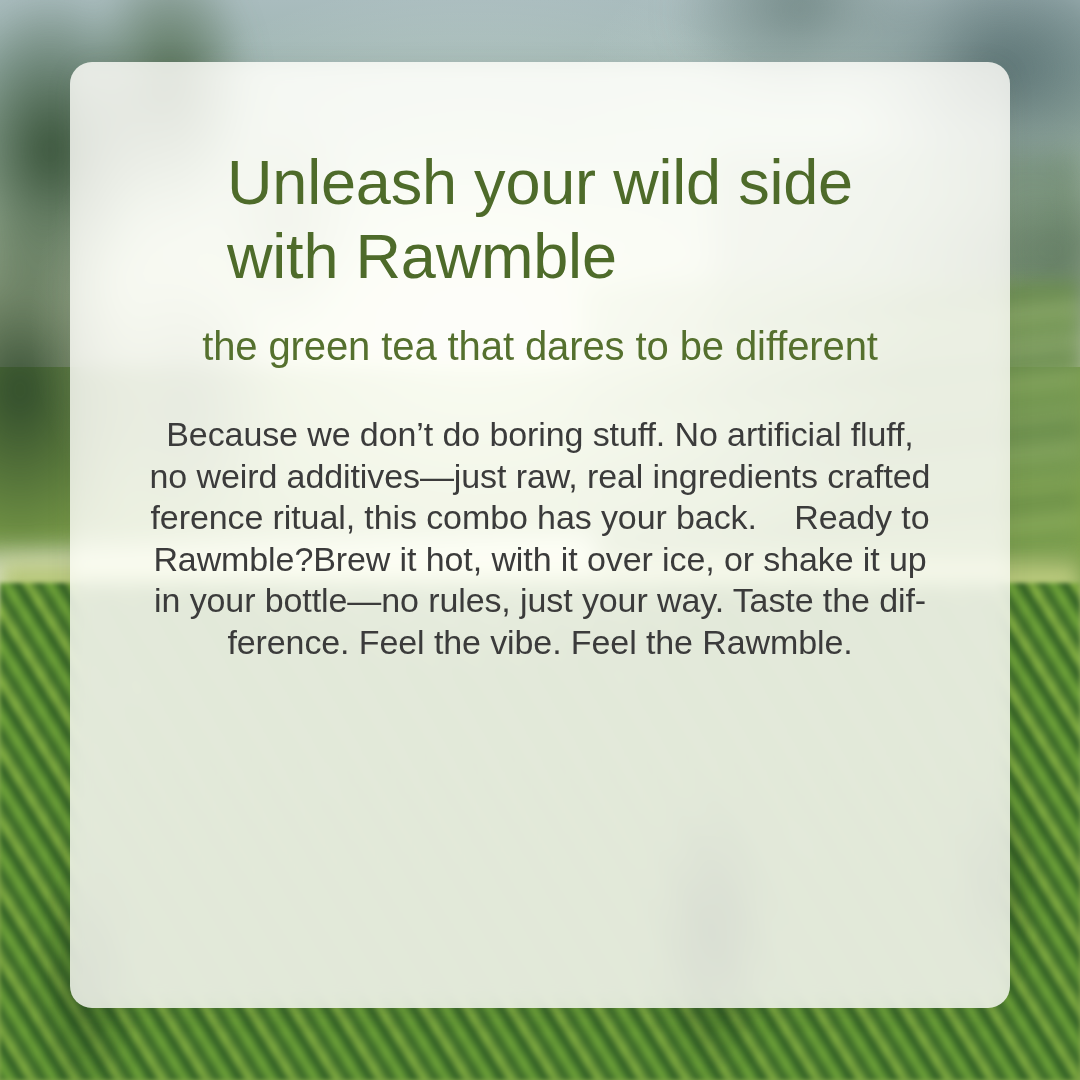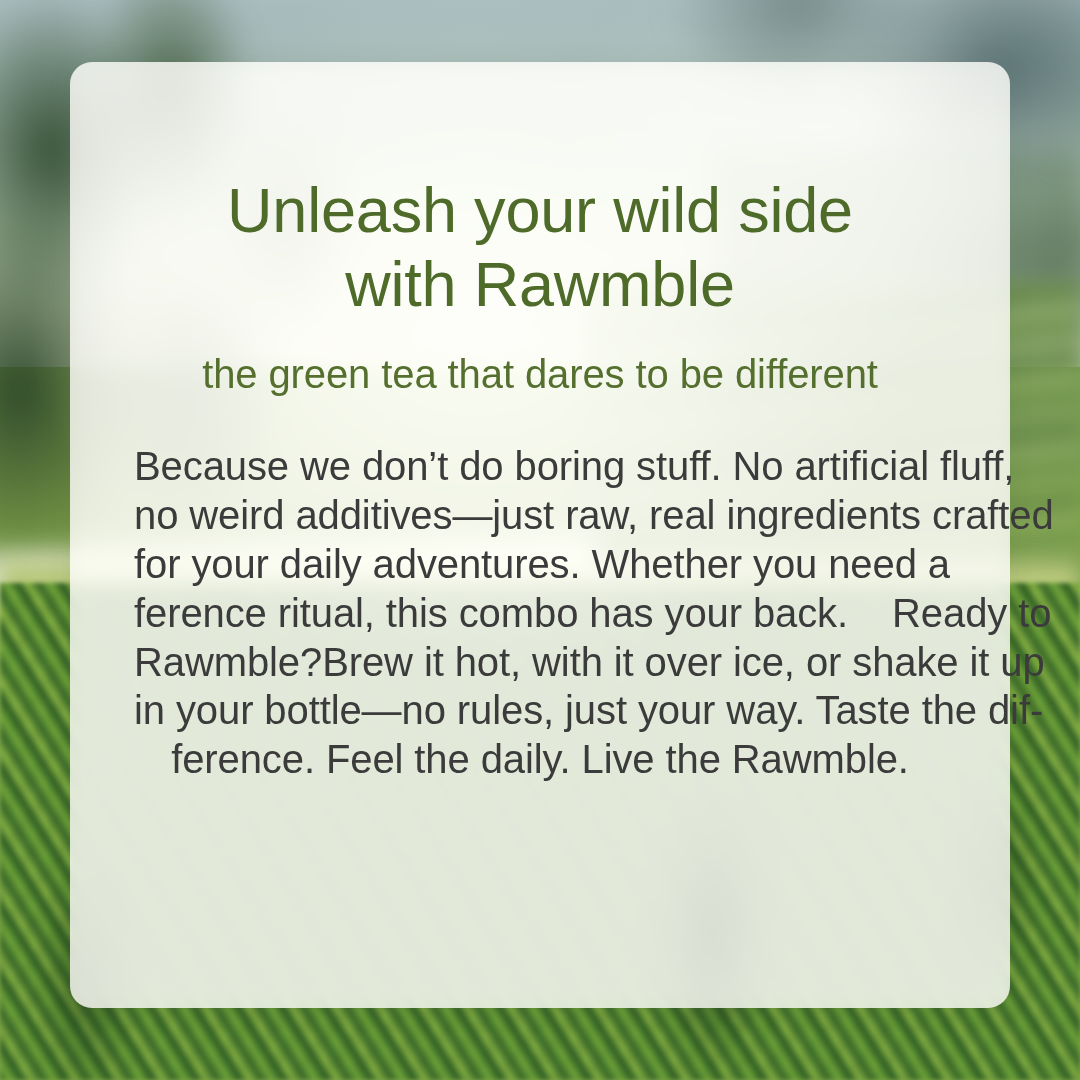--- a/index.html
+++ b/index.html
@@ -171,45 +171,45 @@
     box-shadow: 0 2px 26px rgba(60, 70, 50, 0.10);
     box-sizing: border-box;
     padding: 0 62px;
     display: flex;
     flex-direction: column;
     align-items: center;
   }
 
   .headline {
     margin: 0;
-    padding-top: 112px;
+    padding-top: 84px;
     font-size: 63px;
     line-height: 1.17;
     font-weight: 400;
     letter-spacing: -0.2px;
-    text-align: center;
+    text-align: left;
     color: #4e6b2a;
     max-width: 760px;
   }
   .headline .ln { display: block; }
 
   .subhead {
     margin: 29px 0 0 0;
     font-size: 40px;
     line-height: 1.2;
     font-weight: 400;
     text-align: center;
     color: #55702e;
     letter-spacing: -0.1px;
   }
 
   .body-copy {
     margin: 44px 0 0 0;
     width: 812px;
-    font-size: 40px;
+    font-size: 34px;
     line-height: 1.22;
     font-weight: 300;
     text-align: center;
     color: #3b3b3b;
     letter-spacing: -0.1px;
   }
   .body-copy .ln { display: block; white-space: pre; }
 </style>
 </head>
 <body>
@@ -234,21 +234,20 @@
     <h1 class="headline">
       <span class="ln">Unleash your wild side</span>
       <span class="ln">with Rawmble</span>
     </h1>
 
     <h2 class="subhead">the green tea that dares to be different</h2>
 
     <p class="body-copy">
       <span class="ln">Because we don’t do boring stuff. No artificial fluff,</span>
       <span class="ln">no weird additives—just raw, real ingredients crafted</span>
-      <span class="ln">for your daily adventures. Whether you need a</span>
       <span class="ln">ference ritual, this combo has your back.    Ready to</span>
       <span class="ln">Rawmble?Brew it hot, with it over ice, or shake it up</span>
       <span class="ln">in your bottle—no rules, just your way. Taste the dif-</span>
-      <span class="ln">ference. Feel the daily. Live the Rawmble.</span>
+      <span class="ln">ference. Feel the vibe. Feel the Rawmble.</span>
     </p>
 
   </div>
 </div>
 
 </body></html>

